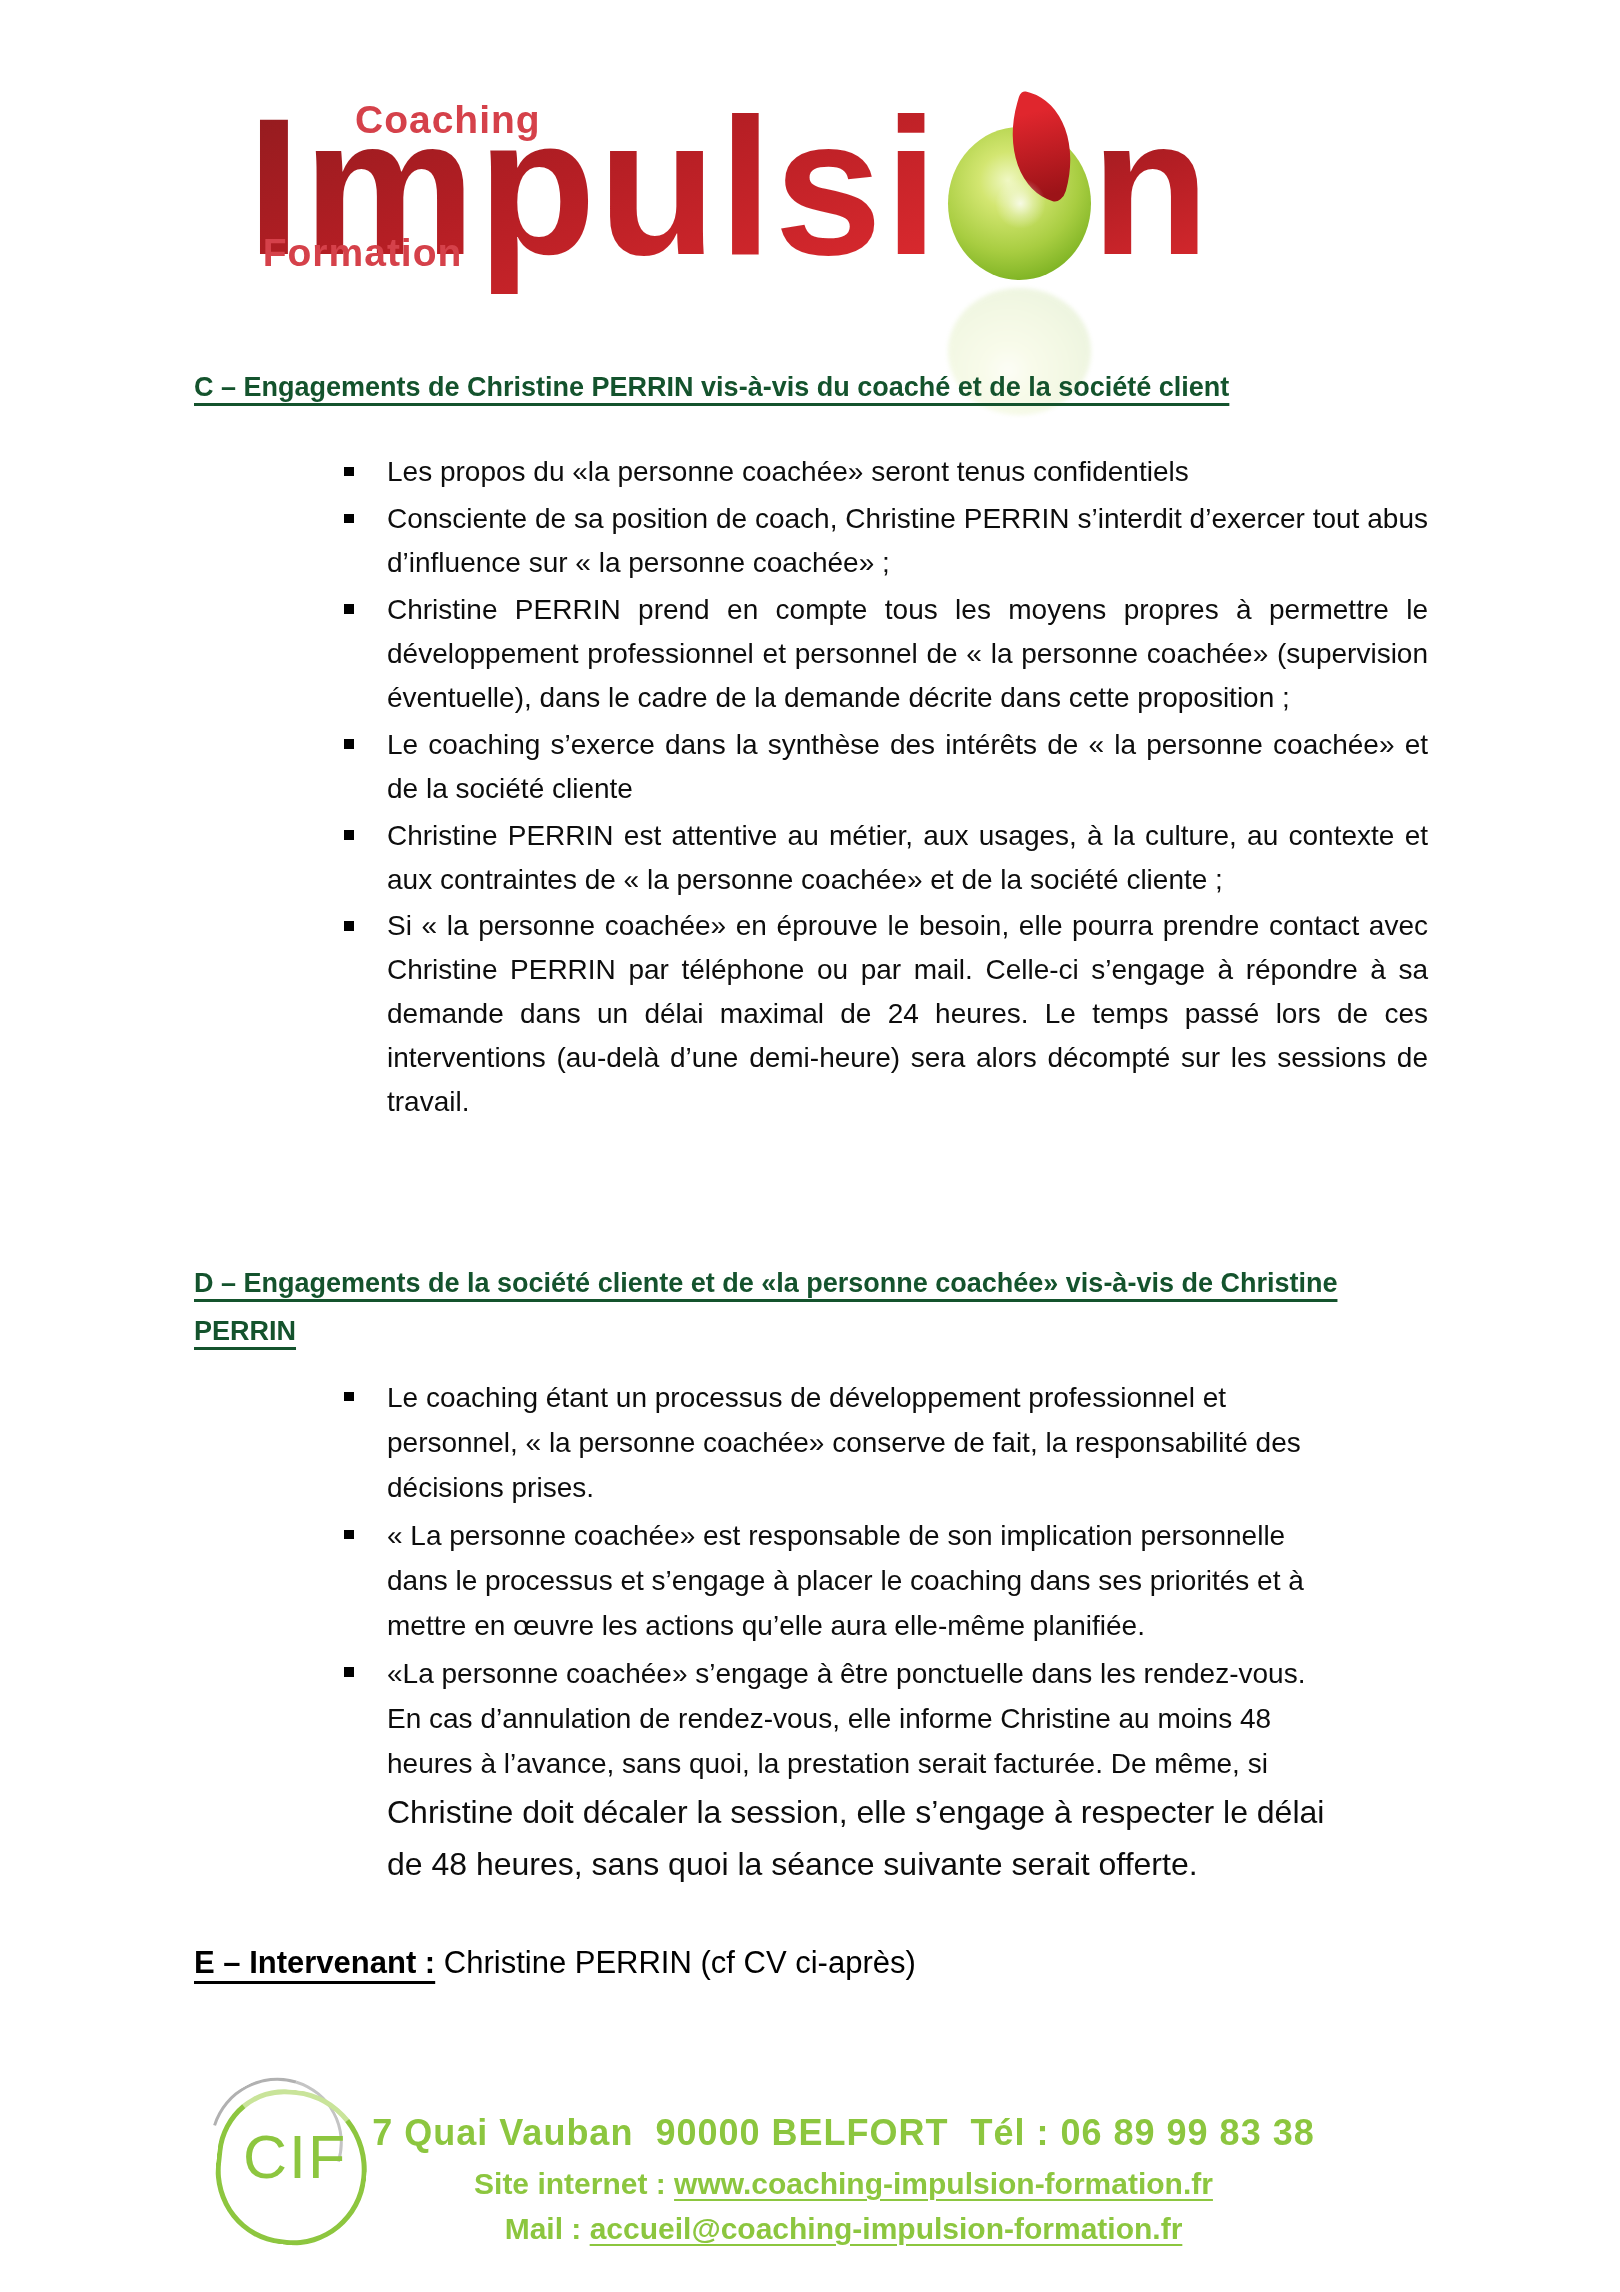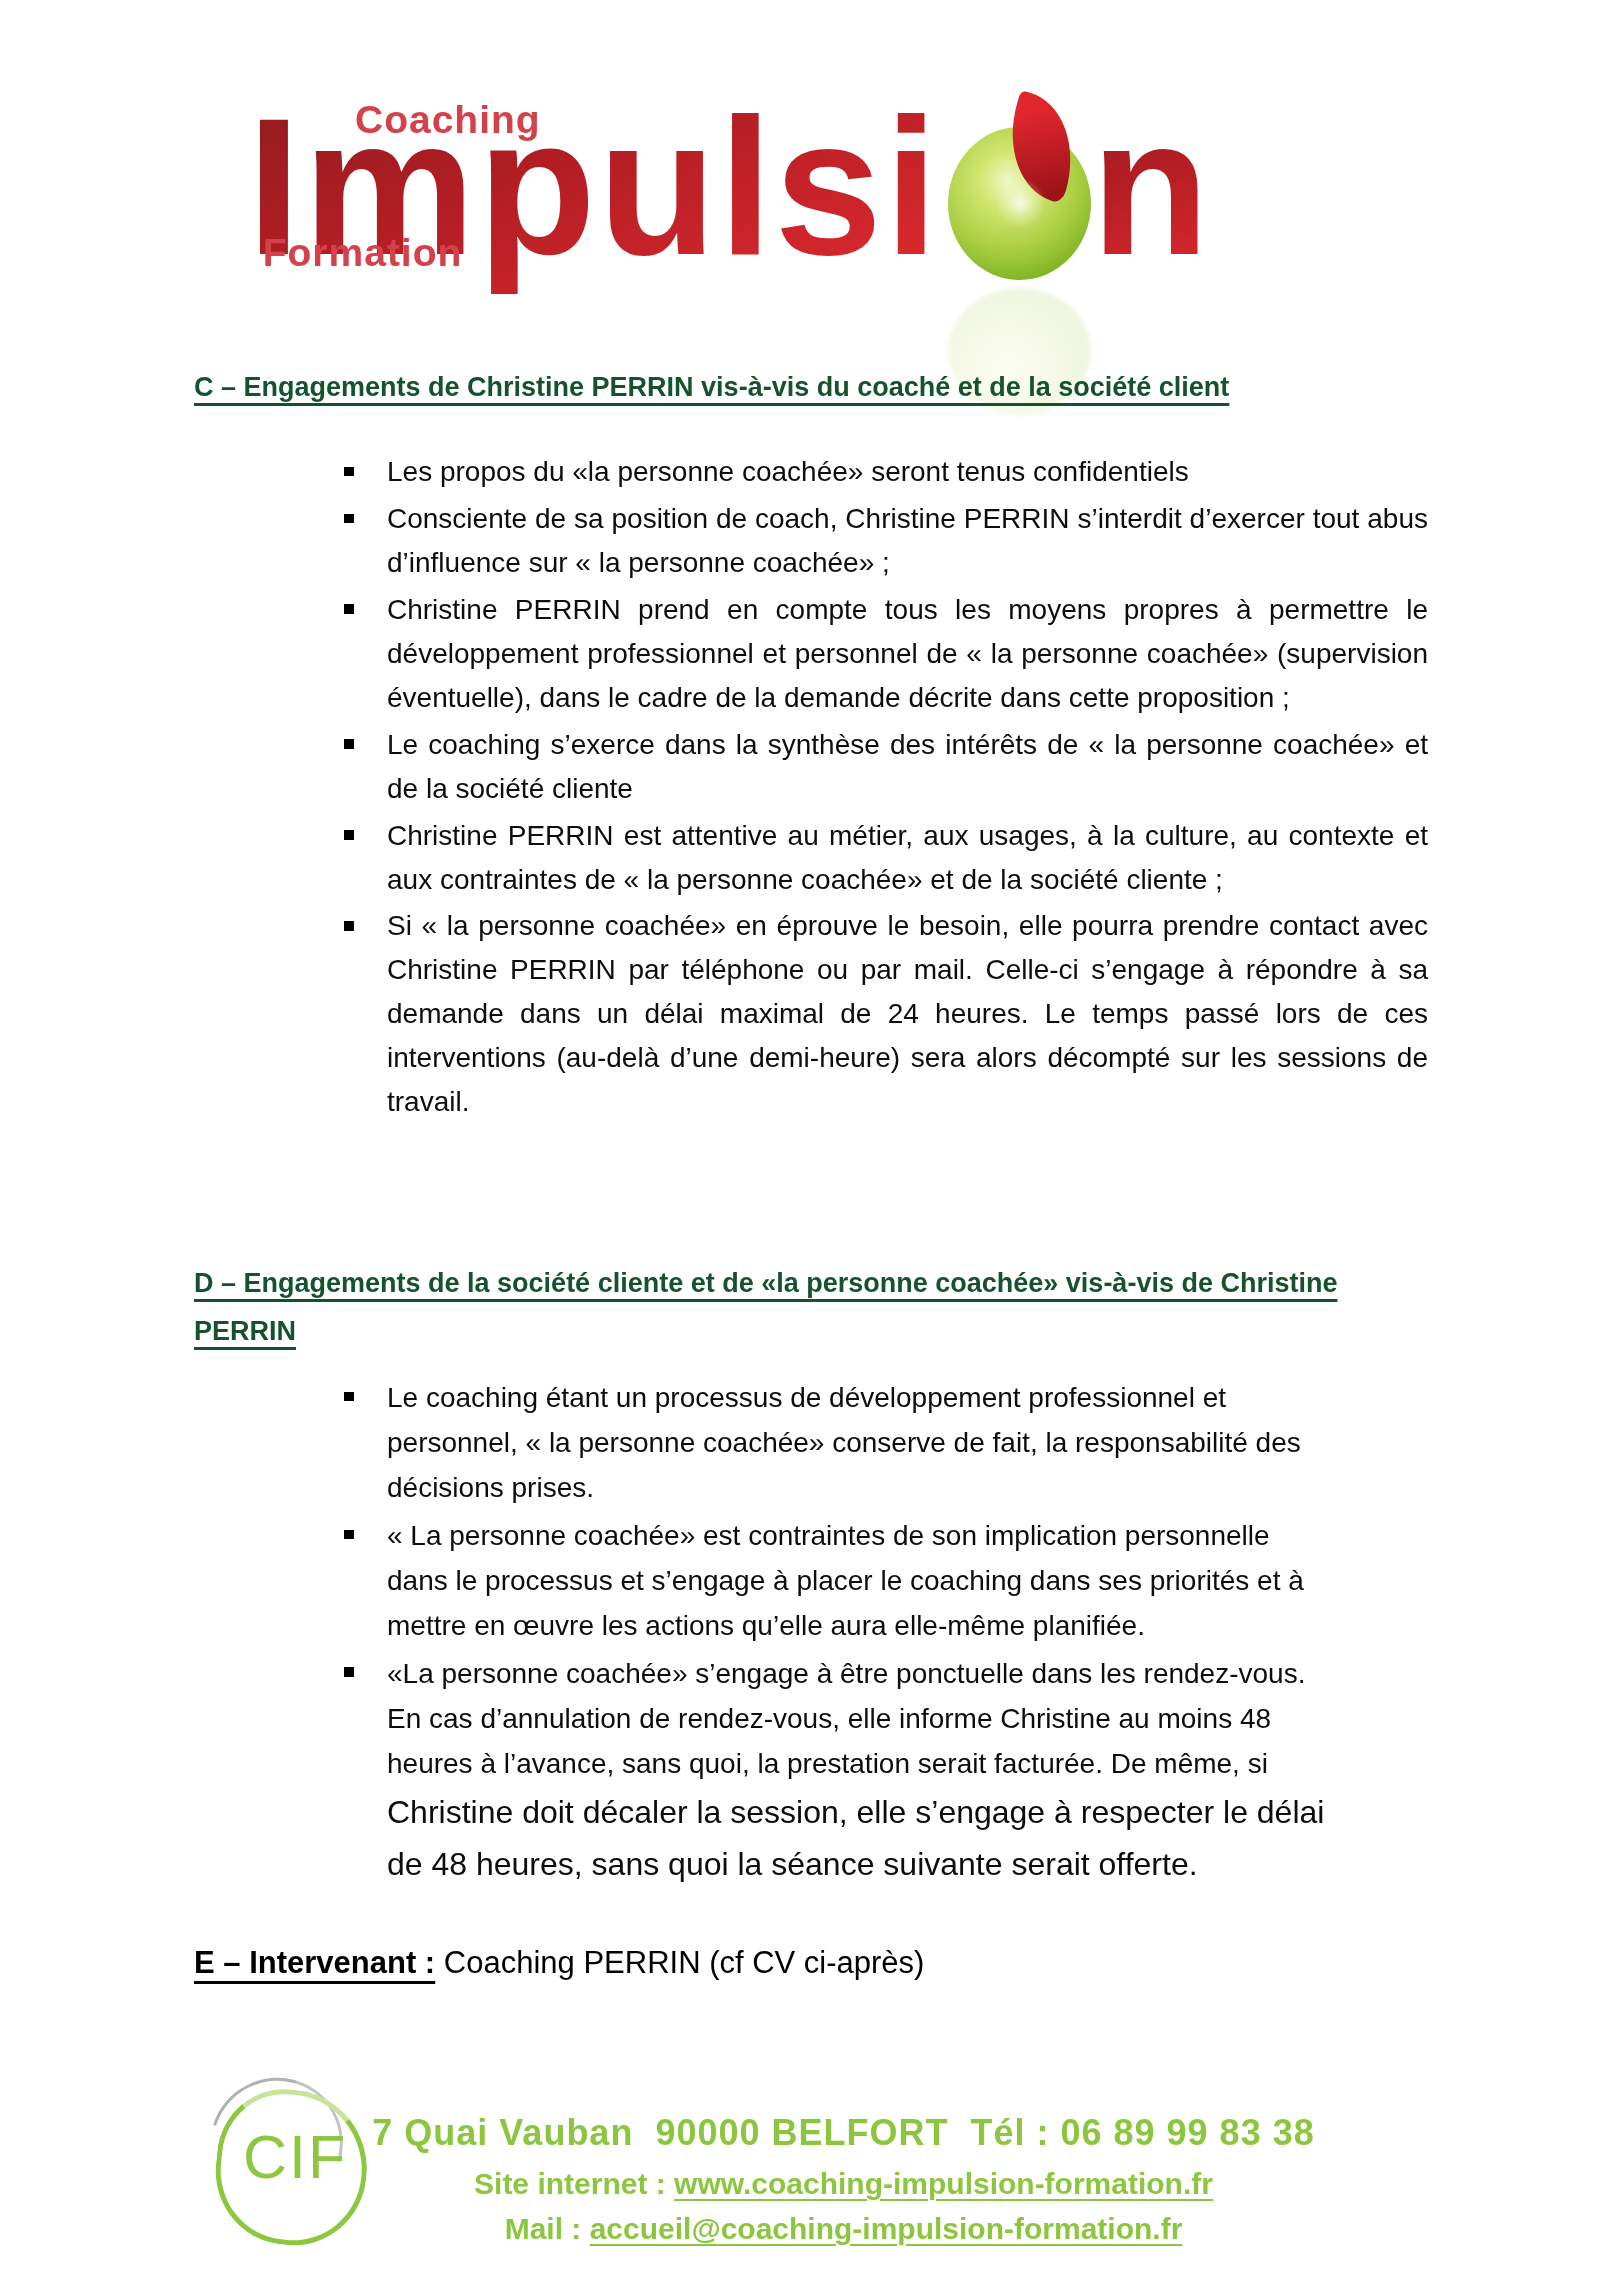--- a/index.html
+++ b/index.html
@@ -115,27 +115,27 @@
       <li><span class="marker"></span><span class="txt"><span>Le coaching s’exerce dans la synthèse des intérêts </span><strong>de «&nbsp;la personne coachée» et de la société cliente</strong></span></li>
       <li><span class="marker"></span><span class="txt"><strong>Christine PERRIN</strong><span> est attentive au métier, aux usages, à la culture, au contexte et aux contraintes de «&nbsp;la personne coachée» et de la société cliente&nbsp;;</span></span></li>
       <li><span class="marker"></span><span class="txt"><strong>Si «&nbsp;la personne coachée»</strong><span> en éprouve le besoin, elle pourra prendre contact avec </span><strong>Christine PERRIN par téléphone</strong><span> ou </span><strong>par mail</strong><span>. Celle-ci s’engage à répondre à sa demande dans un délai maximal de </span><strong>24 heures</strong><span>. Le temps passé lors de ces interventions (au-delà d’une demi-heure) sera alors décompté sur les sessions de travail.</span></span></li>
     </ul>
 </section>
 
 <section class="doc-section section-d">
   <h2 class="heading">D – Engagements de la société cliente et de «la personne coachée» vis-à-vis de Christine PERRIN</h2>
   <ul class="bullets">
       <li><span class="marker"></span><span class="txt"><span>Le coaching étant un processus de développement professionnel et</span><br><span>personnel, «&nbsp;</span><strong>la personne coachée»</strong><span> conserve de fait, la </span><strong>responsabilité des</strong><br><strong>décisions prises.</strong></span></li>
-      <li><span class="marker"></span><span class="txt"><strong>«&nbsp;La personne coachée» est</strong><span> contraintes de son </span><strong>implication personnelle</strong><br><span>dans le processus et s’engage à placer le coaching dans ses priorités et à</span><br><span>mettre en œuvre les actions qu’elle aura elle-même planifiée.</span></span></li>
+      <li><span class="marker"></span><span class="txt"><strong>«&nbsp;La personne coachée» est</strong><span> responsable de son </span><strong>implication personnelle</strong><br><span>dans le processus et s’engage à placer le coaching dans ses priorités et à</span><br><span>mettre en œuvre les actions qu’elle aura elle-même planifiée.</span></span></li>
       <li><span class="marker"></span><span class="txt"><strong>«La personne coachée»</strong><span> s’engage à </span><strong>être ponctuelle</strong><span> dans les rendez-vous.</span><br><span>En cas d’annulation de rendez-vous, elle </span><strong>informe Christine</strong><span> au moins </span><strong>48</strong><br><strong>heures à l’avance, sans quoi, la prestation serait facturée.</strong><span> De même, si</span><br><strong class="seg-lg">Christine doit décaler la session,</strong><span class="seg-lg"> elle s’engage à respecter le délai</span><br><span class="seg-lg">de 48 heures, sans quoi la séance suivante serait </span><strong class="seg-lg">offerte.</strong></span></li>
     </ul>
 </section>
 
 <div class="intervenant">
-  <span class="label">E – Intervenant :</span><span class="value"> Coaching PERRIN (cf CV ci-après)</span>
+  <span class="label">E – Intervenant :</span><span class="value"> Christine PERRIN (cf CV ci-après)</span>
 </div>
 
 <div class="cif">
   <span class="cif-swoosh"></span>
   <span class="cif-ring"></span>
   <span class="cif-text">CIF</span>
 </div>
 
 <footer class="footer-text">
   <div class="footer-addr">7 Quai Vauban&nbsp; 90000 BELFORT&nbsp; Tél&nbsp;: 06 89 99 83 38</div>

